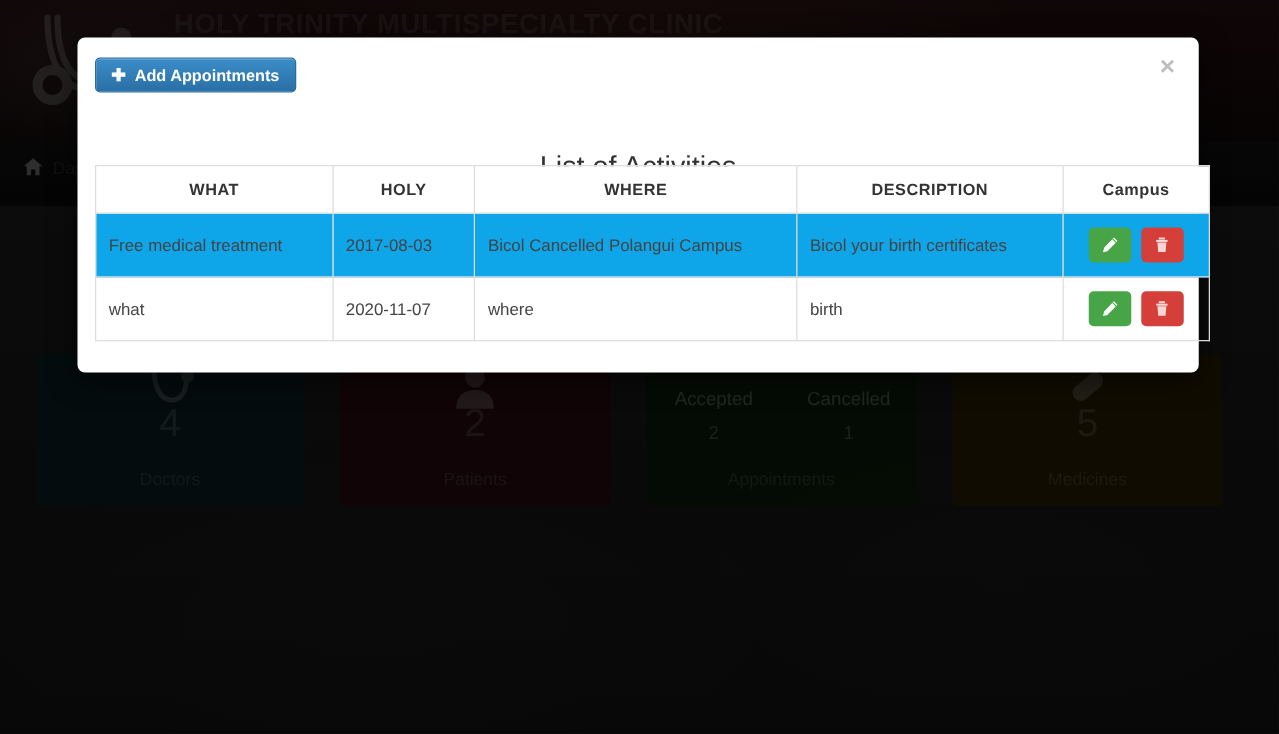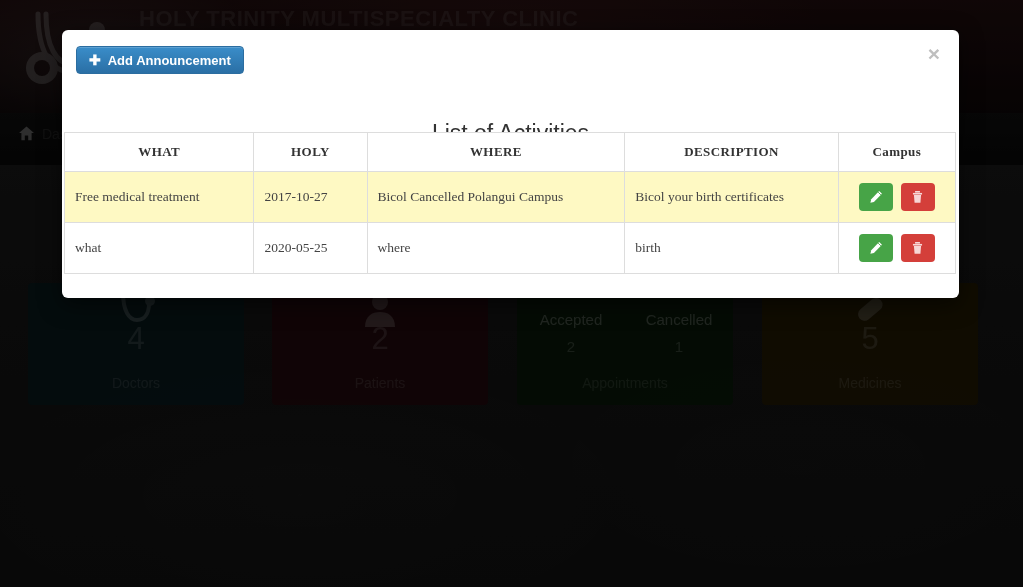--- a/index.html
+++ b/index.html
@@ -204,44 +204,43 @@
     text-align: center;
     font-size: 23px;
     color: #333333;
     font-weight: normal;
     margin: 0;
   }
 
   
   #activities-table {
     position: absolute;
-    left: 2px; top: 102px;
+    left: 14px; top: 102px;
     width: 892px;
     border-collapse: collapse;
     font-size: 13.5px;
-    font-family: Liberation Serif, serif;
   }
   #activities-table th {
     border: 1px solid #dddddd;
     padding: 11px 8px;
     text-align: center;
     font-weight: bold;
     color: #333333;
     font-size: 13px;
     letter-spacing: 0.4px;
     background: #ffffff;
   }
   #activities-table td {
     border: 1px solid #dddddd;
     padding: 11px 10px;
     color: #444444;
     vertical-align: middle;
   }
   #activities-table tbody tr.row-hover td {
-    background: #fef9c3;
+    background: #0ea5e9;
   }
   .col-what     { width: 188px; }
   .col-when     { width: 100px; }
   .col-where    { width: 265px; }
   .col-desc     { width: 210px; }
   .col-actions  { width: 103px; }
 
   td.cell-when { white-space: nowrap; }
   td.cell-actions {
     text-align: center;
@@ -355,40 +354,40 @@
 
   <div id="dim"></div>
 </div>
 
 <div id="modal">
 
   <button id="modal-close">×</button>
 
   <button id="add-btn">
     <span class="plus">✚</span>
-    <span>Add Announcement</span>
+    <span>Add Appointments</span>
   </button>
 
   <h2 id="modal-title">List of Activities</h2>
 
   <table id="activities-table">
     <thead>
       <tr>
         <th class="col-what">WHAT</th>
         <th class="col-when">HOLY</th>
         <th class="col-where">WHERE</th>
         <th class="col-desc">DESCRIPTION</th>
         <th class="col-actions">Campus</th>
       </tr>
     </thead>
     <tbody>
 
       <tr class="row-hover">
         <td class="cell-what">Free medical treatment</td>
-        <td class="cell-when">2017-10-27</td>
+        <td class="cell-when">2017-08-03</td>
         <td class="cell-where">Bicol Cancelled Polangui Campus</td>
         <td class="cell-desc">Bicol your birth certificates</td>
         <td class="cell-actions">
           <button class="act-btn act-edit">
             <span>
               <svg viewBox="0 0 16 16" width="14" height="14" aria-hidden="true">
                 <path d="M11.6 1.2 L14.8 4.4 L5.6 13.6 L1.6 14.6 L2.6 10.6 Z" fill="#ffffff"></path>
                 <path d="M10.4 2.4 L13.6 5.6" stroke="#47a447" stroke-width="1"></path>
               </svg>
             </span>
@@ -400,21 +399,21 @@
                 <rect x="2.4" y="3" width="11.2" height="2" fill="#f7d7d6"></rect>
                 <path d="M3.6 5.6 H12.4 L11.6 15 H4.4 Z" fill="#f7d7d6"></path>
               </svg>
             </span>
           </button>
         </td>
       </tr>
 
       <tr>
         <td class="cell-what">what</td>
-        <td class="cell-when">2020-05-25</td>
+        <td class="cell-when">2020-11-07</td>
         <td class="cell-where">where</td>
         <td class="cell-desc">birth</td>
         <td class="cell-actions">
           <button class="act-btn act-edit">
             <span>
               <svg viewBox="0 0 16 16" width="14" height="14" aria-hidden="true">
                 <path d="M11.6 1.2 L14.8 4.4 L5.6 13.6 L1.6 14.6 L2.6 10.6 Z" fill="#ffffff"></path>
                 <path d="M10.4 2.4 L13.6 5.6" stroke="#47a447" stroke-width="1"></path>
               </svg>
             </span>

